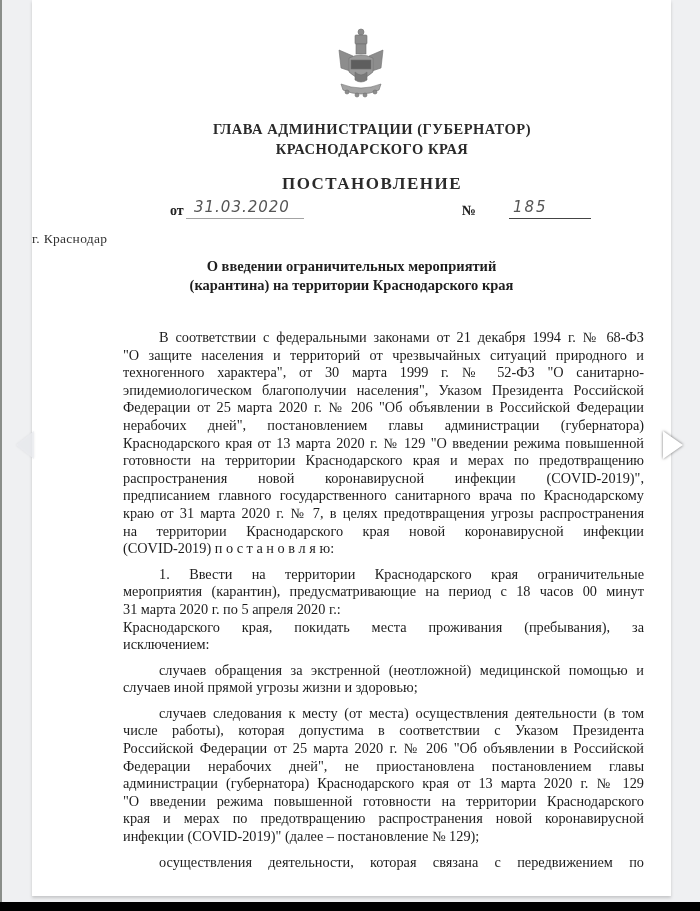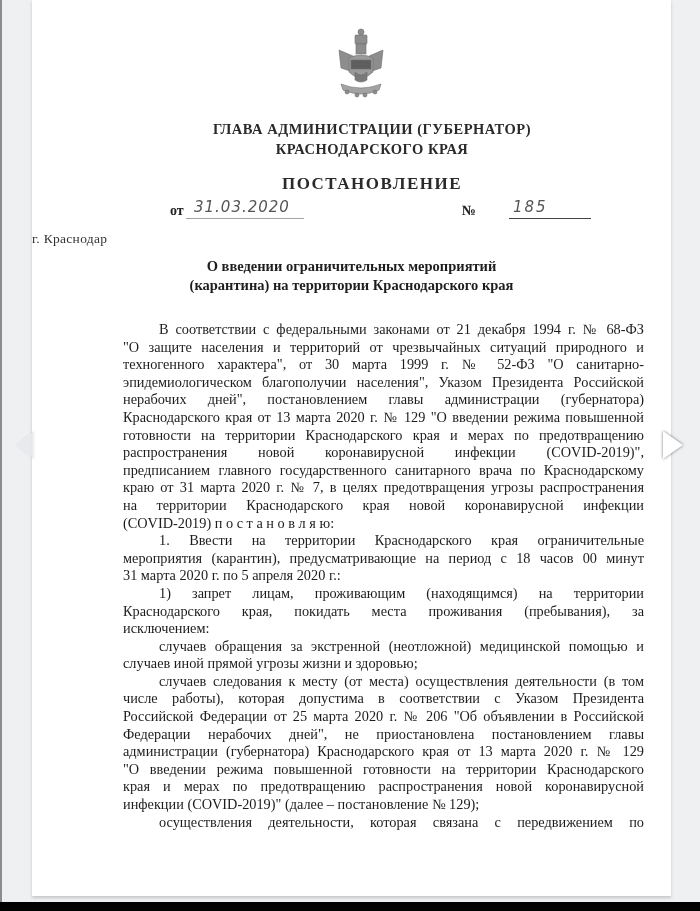--- a/index.html
+++ b/index.html
@@ -57,21 +57,21 @@
     font-weight: bold; font-size: 14.5px; color: #1e1e1e; line-height: 19px;
   }
   .title1 { top: 257px; }
   .title2 { top: 276px; }
   .body-text {
     position: absolute; left: 123px; width: 521px; top: 321px;
     font-size: 14.3px; line-height: 17.6px; color: #1c1c1c;
   }
   .body-text p { margin: 0; text-align: justify; text-align-last: justify; }
   .body-text p.last { text-align-last: left; }
-  .body-text p.ind { text-indent: 36px; }
+  .body-text p.ind { text-indent: 36px; margin-top: 8px; }
 </style>
 </head>
 <body>
 
 <div class="left-edge"></div>
 
 <div class="page"></div>
 
 <svg class="emblem" viewBox="0 0 56 72">
   <g fill="#8d8d8d" stroke="#6e6e6e" stroke-width="0.6">
@@ -103,32 +103,32 @@
 <div class="city">г. Краснодар</div>
 
 <div class="title title1">О введении ограничительных мероприятий</div>
 <div class="title title2">(карантина) на территории Краснодарского края</div>
 
 <div class="body-text" id="body-text">
     <p class="ind">В соответствии  с федеральными законами от 21 декабря 1994 г. № 68-ФЗ</p>
     <p>"О защите населения и территорий  от чрезвычайных ситуаций природного и</p>
     <p>техногенного характера", от 30 марта 1999 г. № 52-ФЗ "О санитарно-</p>
     <p>эпидемиологическом благополучии населения", Указом Президента Российской</p>
+    <p>Федерации от 25 марта 2020 г. № 206 "Об объявлении в Российской Федерации</p>
     <p>нерабочих дней", постановлением главы администрации (губернатора)</p>
     <p>Краснодарского края от 13 марта 2020 г. № 129 "О введении режима повышенной</p>
     <p>готовности на территории Краснодарского края и мерах по предотвращению</p>
     <p>распространения новой коронавирусной инфекции (COVID-2019)",</p>
     <p>предписанием главного государственного санитарного врача по Краснодарскому</p>
     <p>краю от 31 марта 2020 г. № 7, в целях предотвращения  угрозы распространения</p>
     <p>на территории Краснодарского края новой коронавирусной инфекции</p>
     <p class="last">(COVID-2019) п о с т а н о в л я ю:</p>
     <p class="ind">1. Ввести на территории Краснодарского края ограничительные</p>
     <p>мероприятия (карантин), предусматривающие на период с 18 часов 00 минут</p>
     <p class="last">31 марта 2020 г. по 5 апреля 2020 г.:</p>
-    <p class="ind">1) запрет лицам, проживающим (находящимся) на территории</p>
     <p>Краснодарского края, покидать места проживания (пребывания), за</p>
     <p class="last">исключением:</p>
     <p class="ind">случаев обращения за экстренной (неотложной) медицинской помощью и</p>
     <p class="last">случаев иной прямой угрозы жизни и здоровью;</p>
     <p class="ind">случаев следования к месту (от места) осуществления деятельности (в том</p>
     <p>числе работы), которая допустима в соответствии с Указом Президента</p>
     <p>Российской Федерации от 25 марта 2020 г. № 206 "Об объявлении в Российской</p>
     <p>Федерации нерабочих дней", не приостановлена постановлением главы</p>
     <p>администрации (губернатора) Краснодарского края от 13 марта 2020 г. № 129</p>
     <p>"О введении режима повышенной готовности на территории Краснодарского</p>

